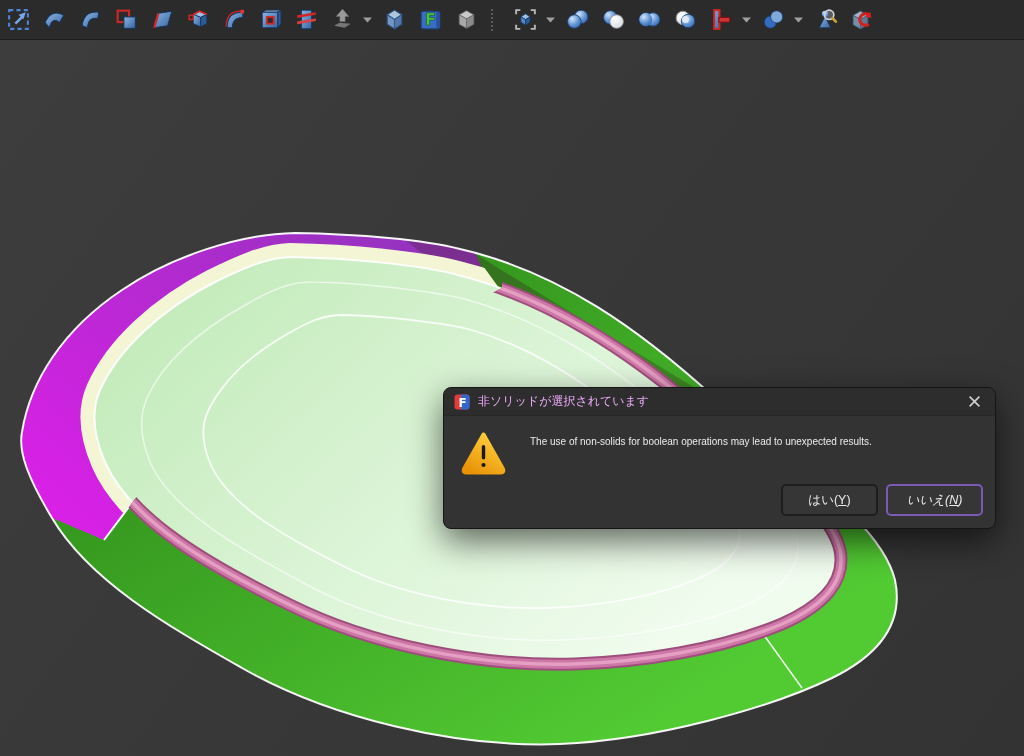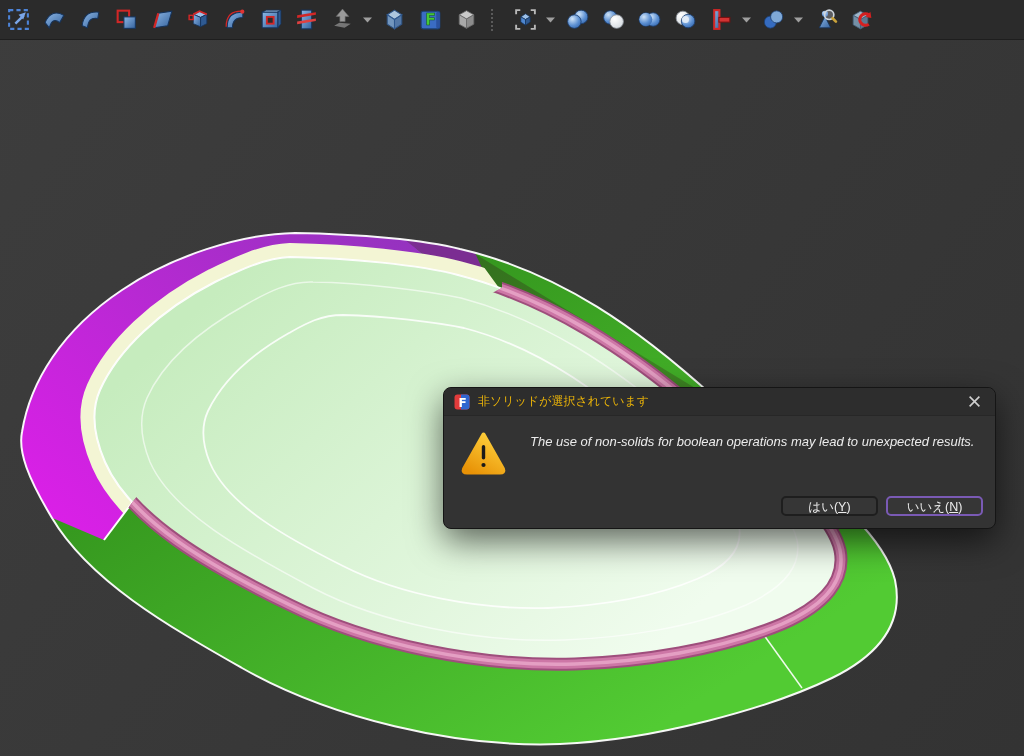--- a/index.html
+++ b/index.html
@@ -18,29 +18,29 @@
 
   
   .scene{position:absolute;left:0;top:0;width:1024px;height:756px;}
 
   
   .dialog{position:absolute;left:443px;top:387px;width:553px;height:142px;background:#333333;
     border:1px solid #151515;border-radius:8px;box-shadow:0 12px 34px rgba(0,0,0,.6);
     z-index:10;box-sizing:border-box;}
   .dlg-titlebar{height:27px;display:flex;align-items:center;gap:8px;padding:0 10px;
     background:#2d2d2d;border-radius:8px 8px 0 0;border-bottom:1px solid #272727;}
-  .dlg-title{font-size:12px;color:#eab308;flex:1;}
+  .dlg-title{font-size:12px;color:#f0abfc;flex:1;}
   .dlg-close{background:none;border:none;padding:2px 4px;cursor:pointer;display:flex;align-items:center;}
   .dlg-body{display:flex;gap:23px;padding:15px 16px 0 16px;}
-  .dlg-msg{font-size:13px;line-height:18px;color:#ececec;padding-top:2px;font-style:italic;}
+  .dlg-msg{font-size:10px;line-height:18px;color:#ececec;padding-top:2px;}
   .dlg-buttons{position:absolute;right:12px;bottom:12px;display:flex;gap:8px;}
-  .dlg-btn{min-width:97px;height:20px;background:#363636;border:2px solid #1e1e1e;
+  .dlg-btn{min-width:97px;height:32px;background:#363636;border:2px solid #1e1e1e;
     border-radius:5px;color:#ececec;font-size:12.5px;cursor:pointer;
     font-family:"Liberation Sans","DejaVu Sans",sans-serif;}
-  .dlg-btn.default{border-color:#7a5ab5;}
+  .dlg-btn.default{border-color:#7a5ab5;font-style:italic;}
   .u{text-decoration:underline;}
 </style>
 </head>
 <body>
 
 <div class="stage">
 
   <svg class="scene" viewBox="0 0 1024 756">
     <defs>
       <linearGradient id="gBase" gradientUnits="userSpaceOnUse" x1="300" y1="240" x2="620" y2="750">

